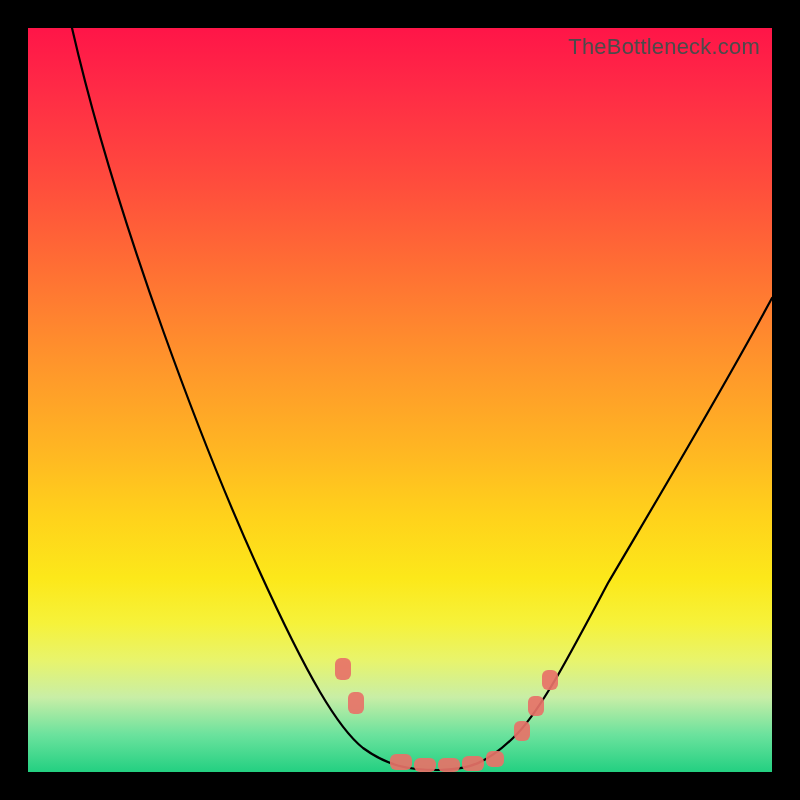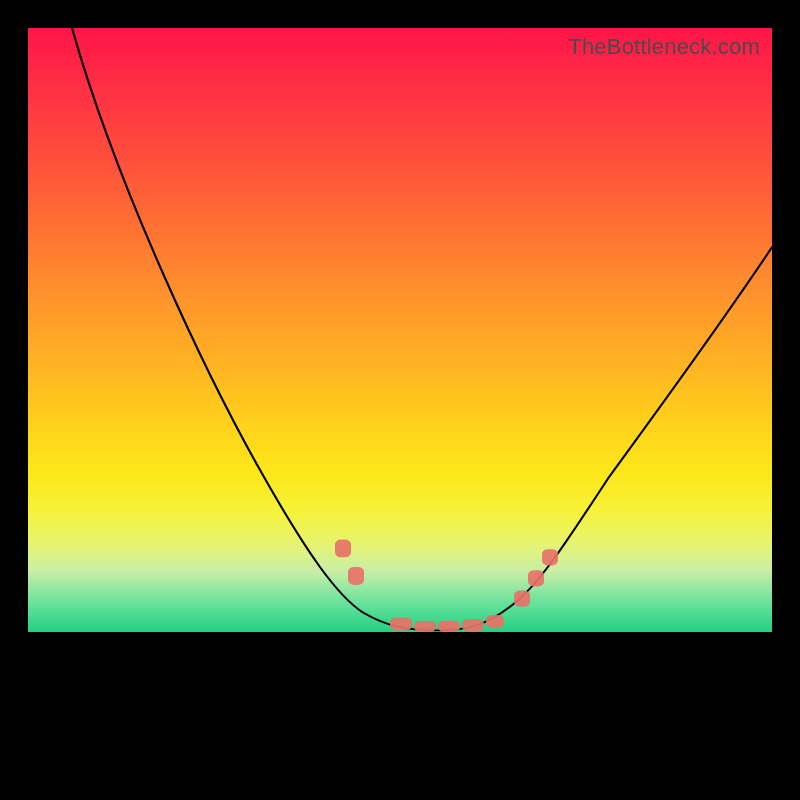--- a/index.html
+++ b/index.html
@@ -15,21 +15,21 @@
     position: relative;
     width: 800px;
     height: 800px;
     background: #000;
   }
   .plot-area {
     position: absolute;
     left: 28px;
     top: 28px;
     width: 744px;
-    height: 604px;
+    height: 744px;
     
     background: linear-gradient(
       to bottom,
       #ff1548 0%,
       #ff2a46 8%,
       #ff4a3d 20%,
       #ff6e34 32%,
       #ff922c 44%,
       #ffb423 56%,
       #ffd31b 66%,

